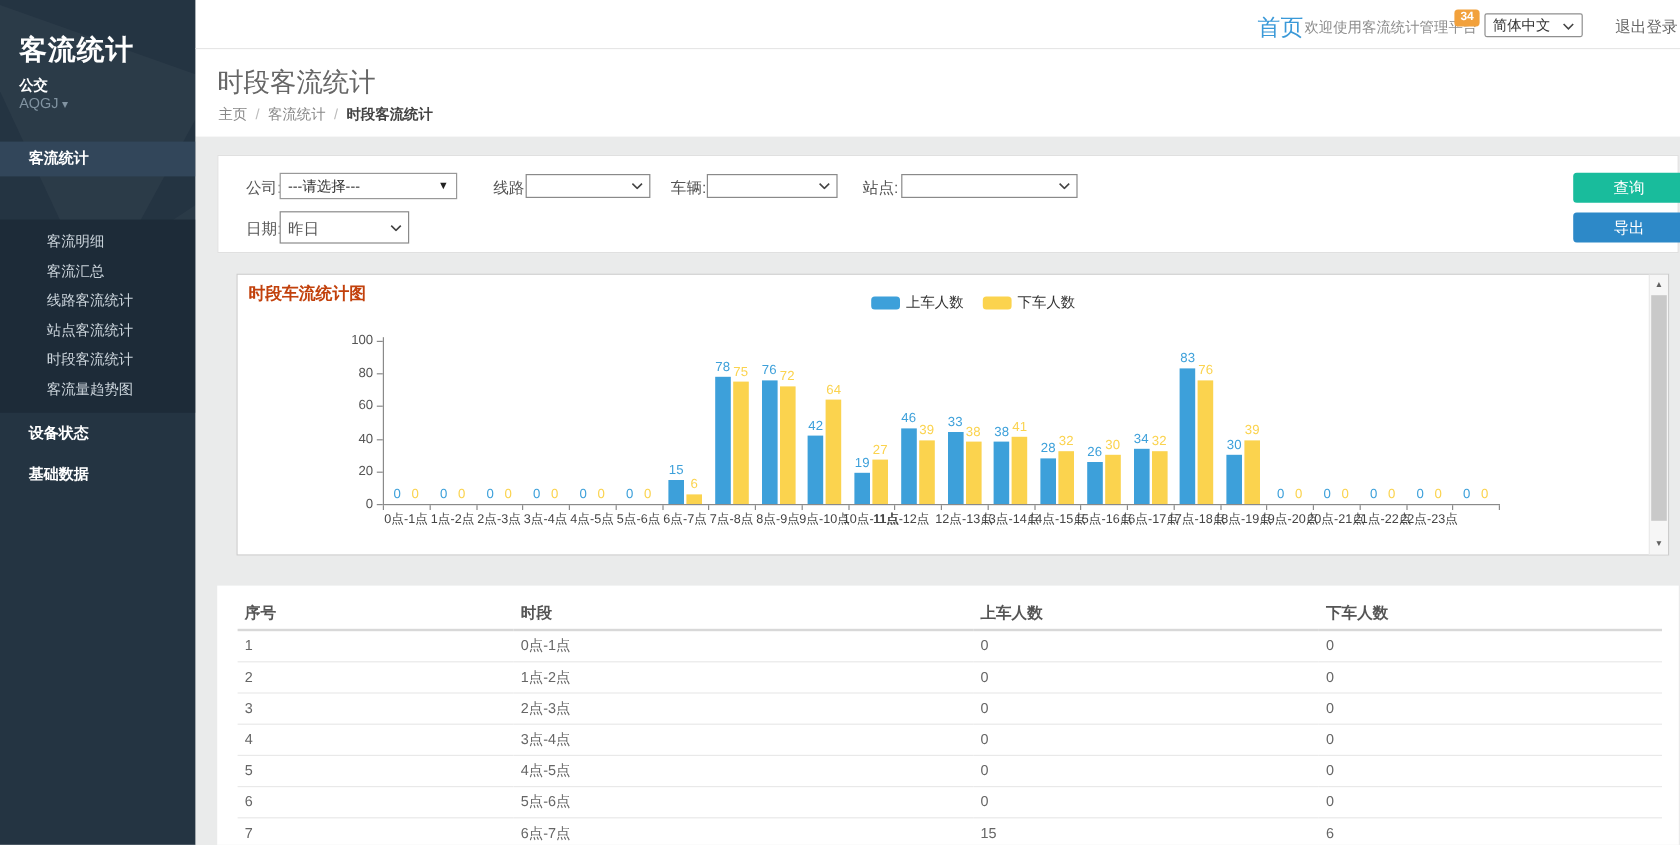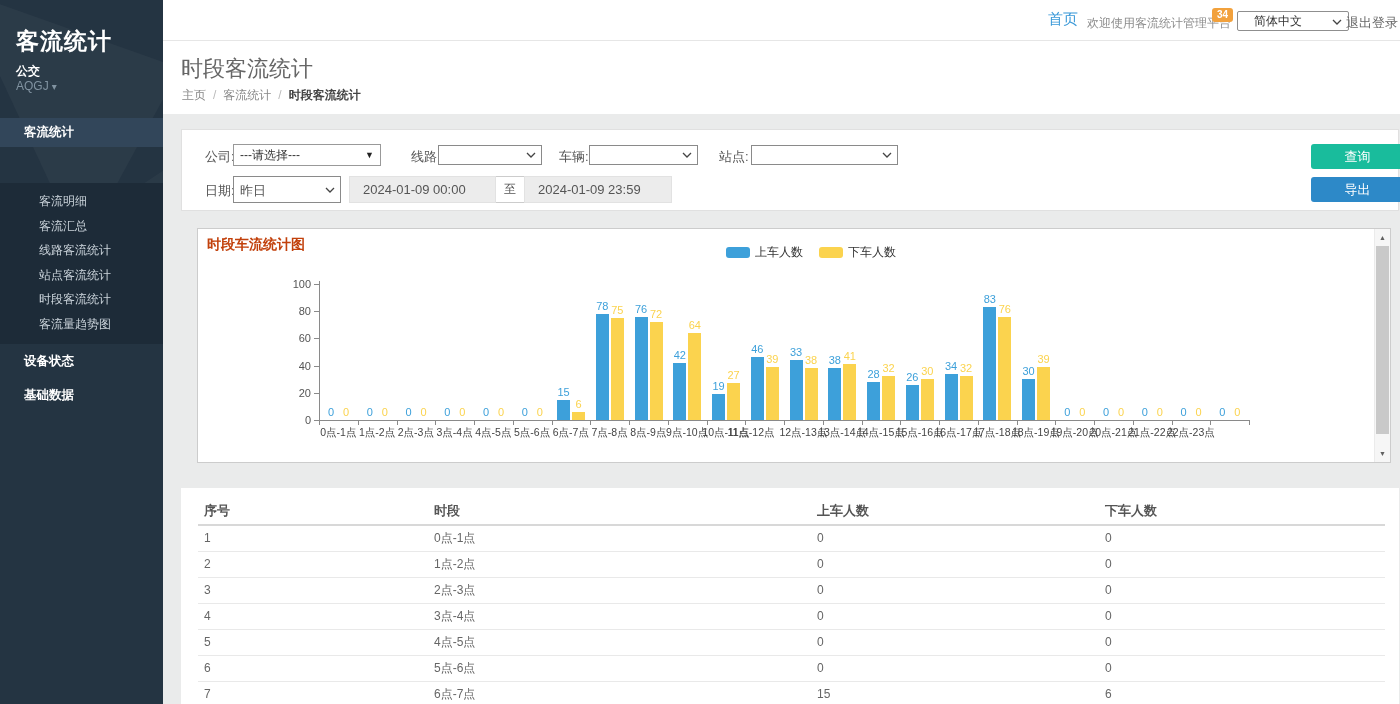--- a/index.html
+++ b/index.html
@@ -23,27 +23,27 @@
     font-size:12.5px; font-weight:bold; cursor:pointer; position:relative; }
   .menu-section.active { background:#32465a; }
   .menu-section.plain { height:34px; line-height:34px; }
   .submenu { background:#1d2b38; padding:6px 0 8px 0;margin-top:36px; }
   .submenu-item { height:24.5px; line-height:24.5px; padding-left:39px; font-size:12px;
     color:#ccd5dc; cursor:pointer; }
 
   
   .topbar { position:absolute; left:163px; top:0; width:1237px; height:41px;
     background:#fff; border-bottom:1px solid #e6e6e6; }
-  .tb-home { position:absolute; left:885px; top:10px; font-size:15px; color:#3a99d8; cursor:pointer; }
+  .tb-home { position:absolute; left:885px; top:10px; font-size:19px; color:#3a99d8; cursor:pointer; }
   .tb-welcome { position:absolute; left:924px; top:15px; font-size:12px; color:#8c8c8c; }
   .tb-badge { position:absolute; left:1049px; top:8px; background:#f2a13c; color:#fff;
     font-size:10px; font-weight:bold; padding:1px 5px 2px; border-radius:3px; }
-  .tb-lang { position:absolute; left:1074px; top:11px; width:112px; height:20px;
+  .tb-lang { position:absolute; left:1074px; top:11px; width:82px; height:20px;
     border:1px solid #8f8f8f; border-radius:2px; background:#fff; font-size:12px; color:#333;
-    line-height:18px; padding-left:16px; cursor:pointer; }
+    line-height:18px; padding-left:6px; cursor:pointer; }
   .tb-lang svg { position:absolute; right:6px; top:7px; }
   .tb-logout { position:absolute; left:1183px; top:14px; font-size:13px; color:#666; cursor:pointer; }
 
   
   .title-sec { position:absolute; left:163px; top:41px; width:1237px; height:73px; background:#fff; }
   .page-title { position:absolute; left:18px; top:13px; font-size:22px; font-weight:400; color:#666; }
   .crumb { position:absolute; left:19px; top:46px; font-size:12px; color:#888; }
   .crumb .sep { color:#bbb; margin:0 7px; }
   .crumb .cur { color:#444; font-weight:bold; }
 
@@ -182,25 +182,20 @@
         <polyline points="1,1 5,5 9,1" stroke="#444" fill="none" stroke-width="1.3"></polyline>
       </svg>
   </div>
 
   <div class="f-label" style="left:23px;top:52px;">日期:</div>
   <div class="sel thin" style="left:51px;top:46px;width:108px;height:27px;">
     <span class="sel-txt" style="padding-top:5px;font-size:13px;color:#555;">昨日</span>
     <svg width="10" height="6">
         <polyline points="1,1 5,5 9,1" stroke="#444" fill="none" stroke-width="1.3"></polyline>
       </svg>
-  </div>
-  <div class="dategrp">
-    <div class="date-inp">2024-01-09 00:00</div>
-    <div class="date-to">至</div>
-    <div class="date-inp" style="width:148px;">2024-01-09 23:59</div>
   </div>
 
   <div class="btn btn-query">查询</div>
   <div class="btn btn-export">导出</div>
 </div>
 
 <div class="chart-panel">
   <div class="chart-title">时段车流统计图</div>
   <div class="legend">
     <div class="item">

